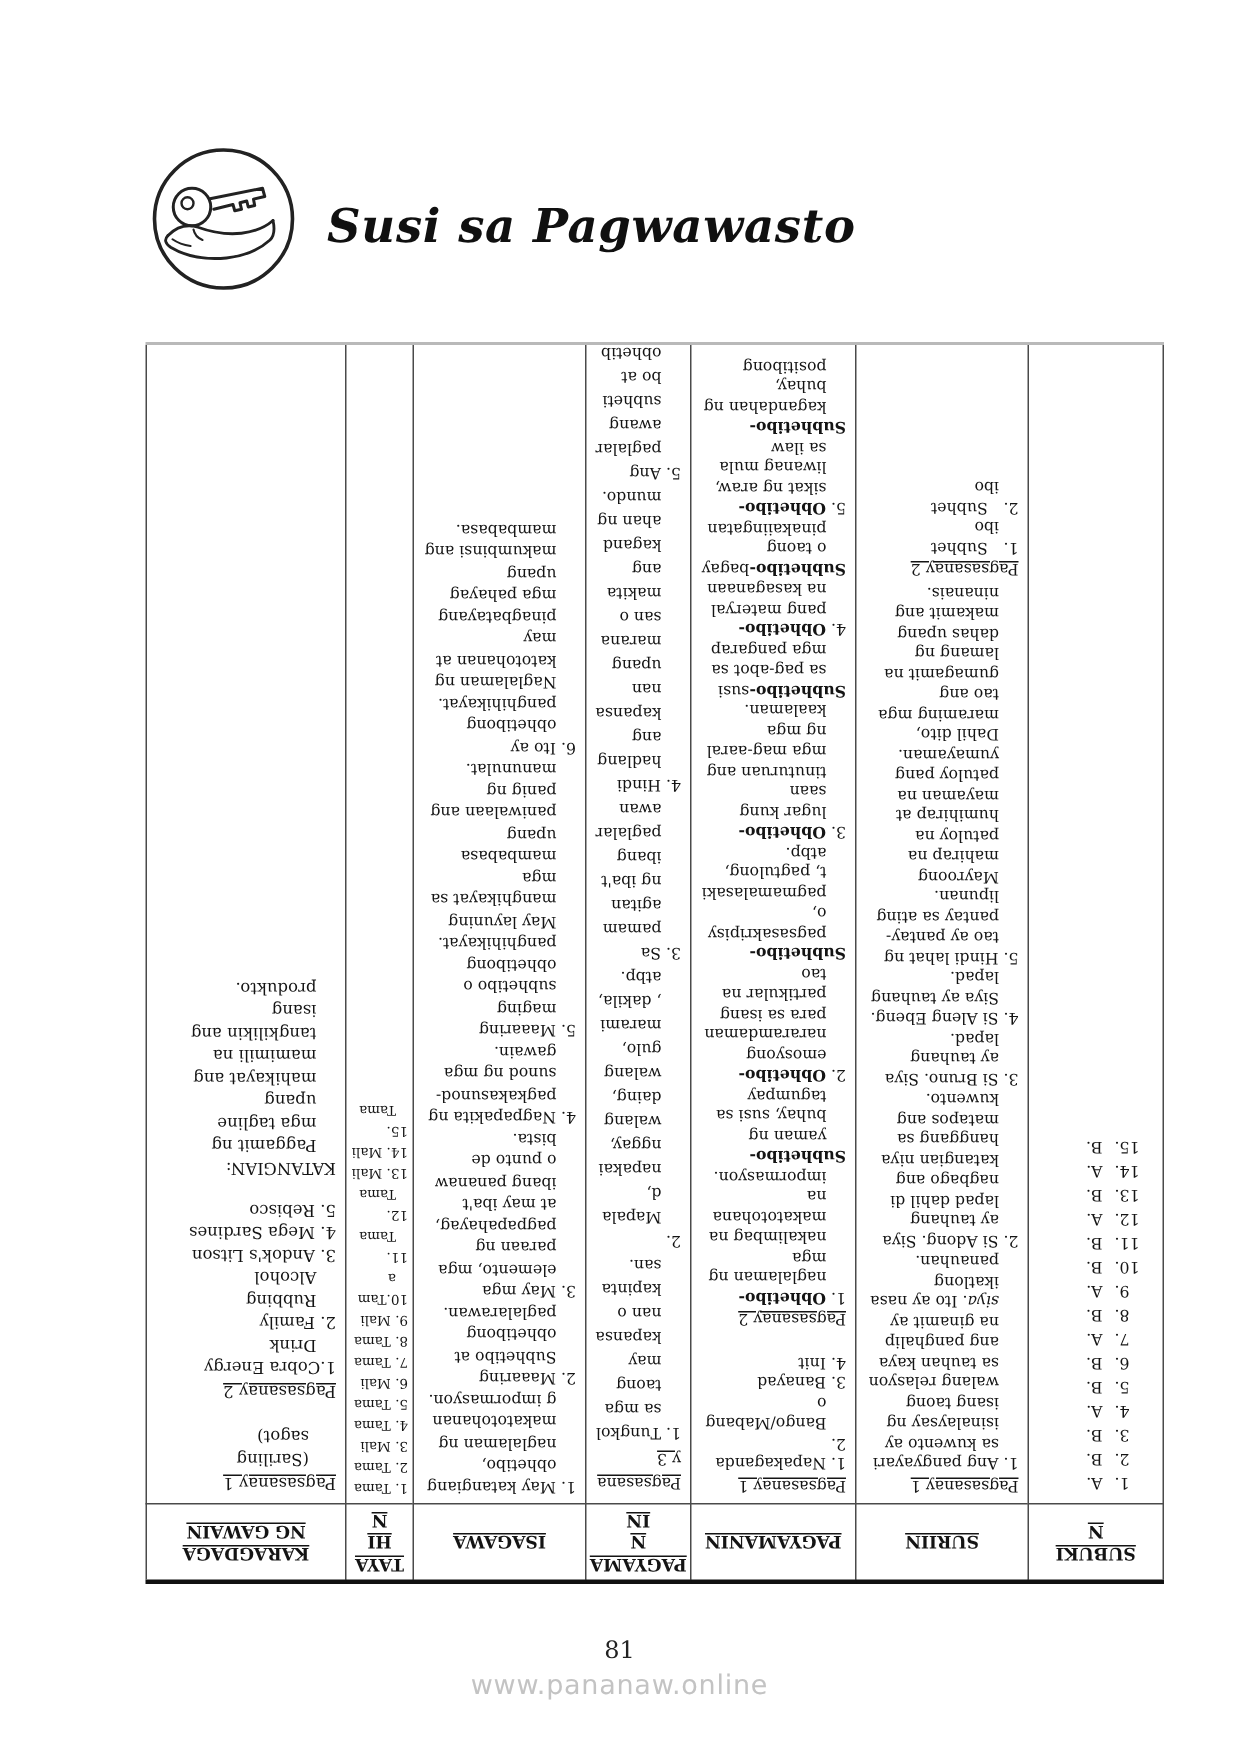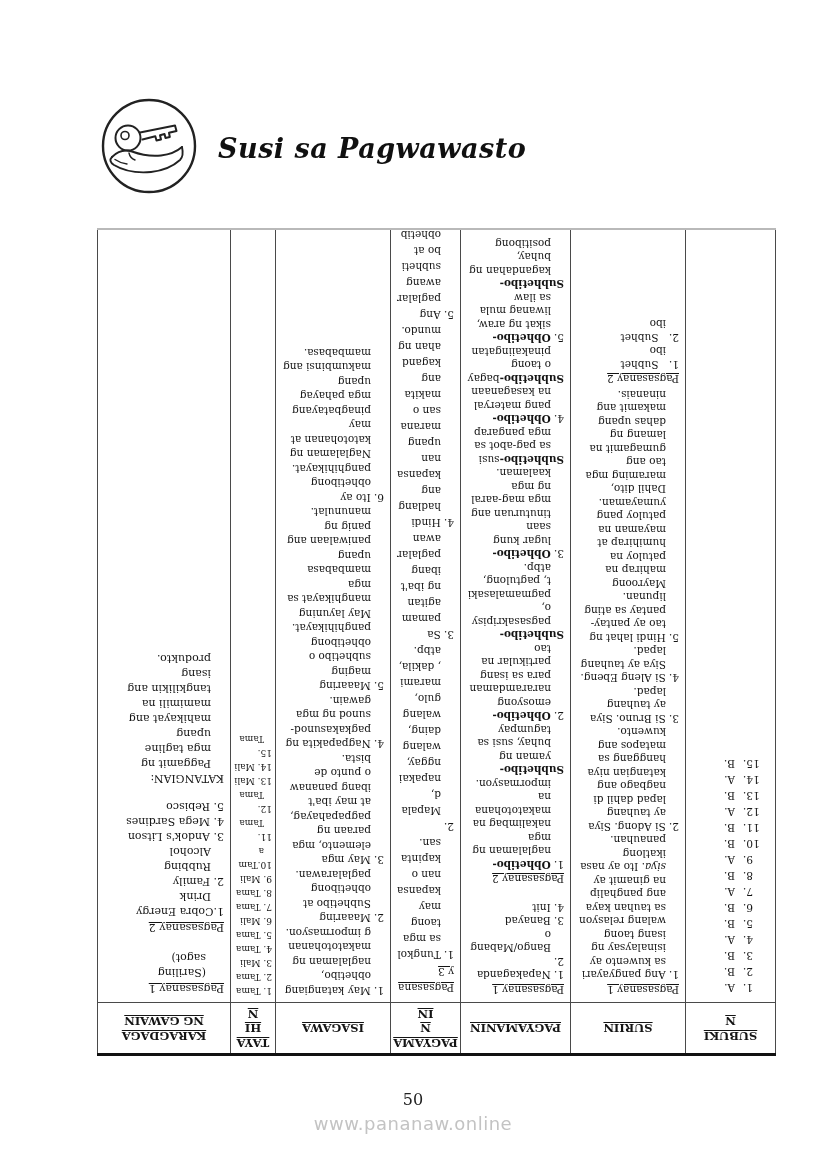--- a/index.html
+++ b/index.html
@@ -1,20 +1,20 @@
 <!DOCTYPE html>
 <html><head>
 <meta charset="utf-8">
 <style>
   html,body{margin:0;padding:0;background:#fff;}
   .page{position:relative;width:826px;height:1169px;background:#fff;overflow:hidden;
         font-family:"DejaVu Serif","Liberation Serif",serif;color:#141414;}
   
   .brand-icon{position:absolute;left:99px;top:95px;width:100px;height:102px;}
-  .page-title{position:absolute;left:218px;top:133px;font-size:27px;font-weight:bold;
+  .page-title{position:absolute;left:218px;top:133px;font-size:31px;font-weight:bold;
               font-style:italic;letter-spacing:.5px;color:#101010;}
   
   .table-wrap{position:absolute;left:97px;top:228px;}
   table.key{border-collapse:collapse;table-layout:fixed;width:643px;transform:rotate(180deg);
             background:#fff;}
   table.key,th.kh,td.kc{border:1px solid #4a4a4a;}
   table.key{border-top:3px solid #111;border-bottom:2px solid #b9b9b9;}
   th.kh{height:46px;font-size:11.5px;font-weight:bold;text-decoration:underline;
         text-align:center;vertical-align:middle;padding:2px;white-space:pre-line;
         line-height:1.3;overflow-wrap:break-word;}
@@ -236,16 +236,16 @@
                 <p class="li"><span>5. Rebisco</span></p>
                 <div class="gap"></div>
                 <p class="li"><span>KATANGIAN: Paggamit ng mga tagline upang mahikayat ang mamimili na tangkilikin ang isang produkto.</span></p>
               </div>
             </td>
           </tr>
         </tbody>
     </table>
   </div>
 
-  <div class="page-number">50</div>
+  <div class="page-number">81</div>
   <div class="watermark">www.pananaw.online</div>
 
 </div>
 
 </body></html>

